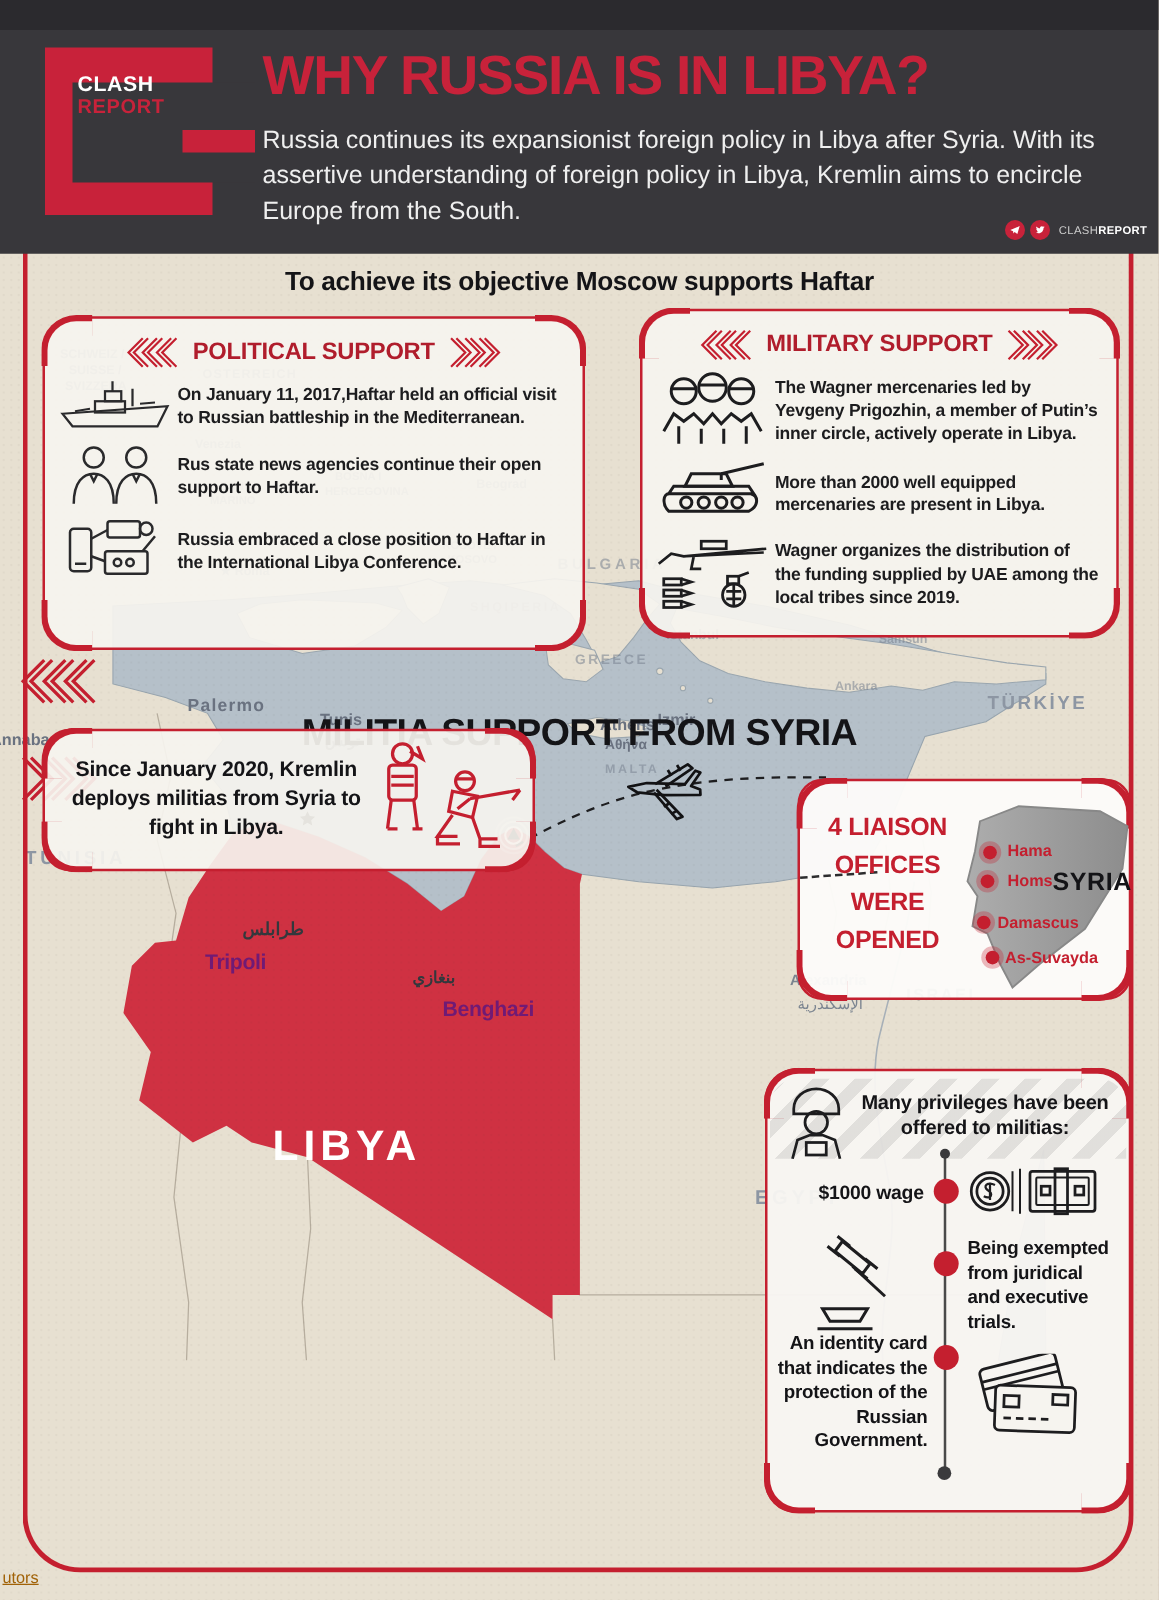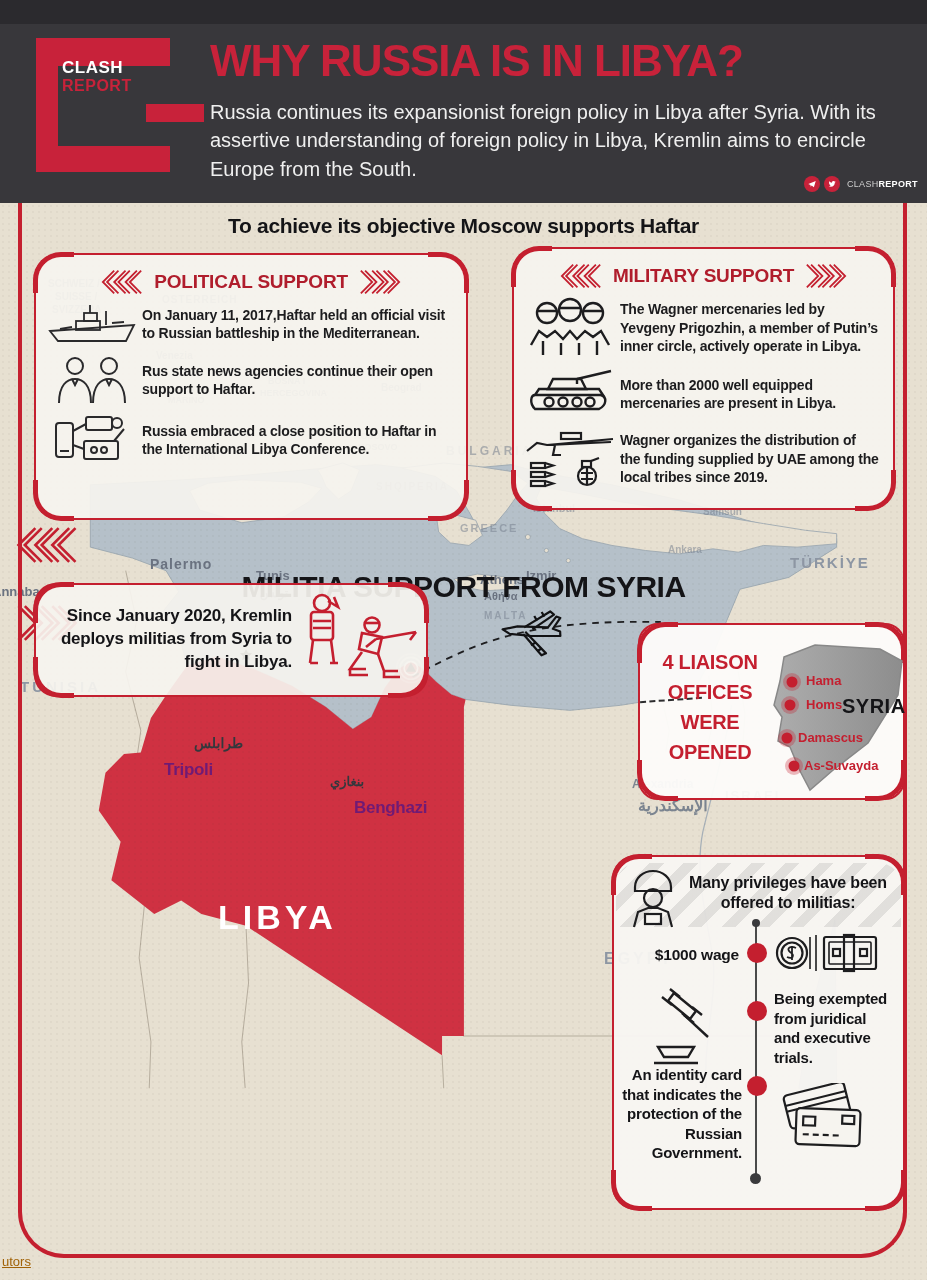--- a/index.html
+++ b/index.html
@@ -161,21 +161,21 @@
   <span class="lbl city" style="left:526px;top:568px;font-size:13px;">Izmir</span>
   <span class="lbl reg" style="left:790px;top:554px;font-size:15px;letter-spacing:2px;">TÜRKİYE</span>
   <span class="lbl big" style="left:164px;top:760px;font-size:17px;">Tripoli</span>
   <span class="lbl ar" style="left:194px;top:735px;font-size:14px;">طرابلس</span>
   <span class="lbl big" style="left:354px;top:798px;font-size:17px;">Benghazi</span>
   <span class="lbl ar" style="left:330px;top:774px;font-size:13px;">بنغازي</span>
   <span class="lbl" style="left:218px;top:898px;font-size:34px;color:#ffffff;font-weight:700;letter-spacing:4px;">LIBYA</span>
   <span class="lbl reg" style="left:604px;top:950px;font-size:16px;letter-spacing:3px;">EGYPT</span>
   <span class="lbl" style="left:725px;top:788px;font-size:13px;color:#5c636d;font-weight:700;letter-spacing:2px;">ISRAEL</span>
   <span class="lbl" style="left:632px;top:777px;font-size:12px;color:#7b8490;font-weight:700;">Alexandria</span>
-  <span class="lbl" style="left:638px;top:796px;font-size:16px;color:#7b8490;font-weight:700;">الإسكندرية</span>
+  <span class="lbl" style="left:638px;top:796px;font-size:12px;color:#7b8490;font-weight:400;">الإسكندرية</span>
   <a class="lbl attrib" style="left:2px;top:1254px;">utors</a>
 
   <div class="frame"></div>
 
   <div class="header">
     <div class="header-topstrip"></div>
     <div class="logo">
       <div class="logo-inner"></div>
       <div class="logo-notch"></div>
       <span class="logo-t1">CLASH</span>
@@ -340,21 +340,21 @@
           <path d="M20,2 L4,18 L20,34 M26,2 L10,18 L26,34 M36,2 L20,18 L36,34 M42,2 L26,18 L42,34 M52,2 L36,18 L52,34 M58,2 L42,18 L58,34"></path>
         </g>
       </svg>
   </div>
 
   <div class="rbox" style="left:34px;top:583px;width:394px;height:114px;border-radius:22px;">
     <span class="corner tl"></span>
       <span class="corner tr"></span>
       <span class="corner bl"></span>
       <span class="corner br"></span>
-    <div class="abs" style="left:18px;top:20px;width:238px;text-align:right;color:#141417;font-weight:700;font-size:17px;line-height:1.35;letter-spacing:-.2px;">Since January 2020, Kremlin deploys militias from Syria to fight in Libya.</div>
+    <div class="abs" style="left:18px;top:20px;width:238px;text-align:center;color:#141417;font-weight:700;font-size:17px;line-height:1.35;letter-spacing:-.2px;">Since January 2020, Kremlin deploys militias from Syria to fight in Libya.</div>
     <span class="abs" style="left:262px;top:6px;">
       <svg width="122" height="102" viewBox="0 0 122 102" fill="none" stroke="#c41f2f" stroke-width="2.6">
         <circle cx="24" cy="12" r="8"></circle>
           <path d="M30,10 L40,16 L36,6"></path>
         <rect x="13" y="21" width="22" height="28" rx="3"></rect>
           <path d="M15,30 h18 M15,37 h18"></path>
         <path d="M15,49 L12,72 M33,49 L36,72 M12,72 h8 M32,72 h8"></path>
         <circle cx="74" cy="34" r="7.5"></circle>
           <path d="M67,32 h15"></path>
         <path d="M64,42 L84,46 L80,63 L61,58 Z"></path>

